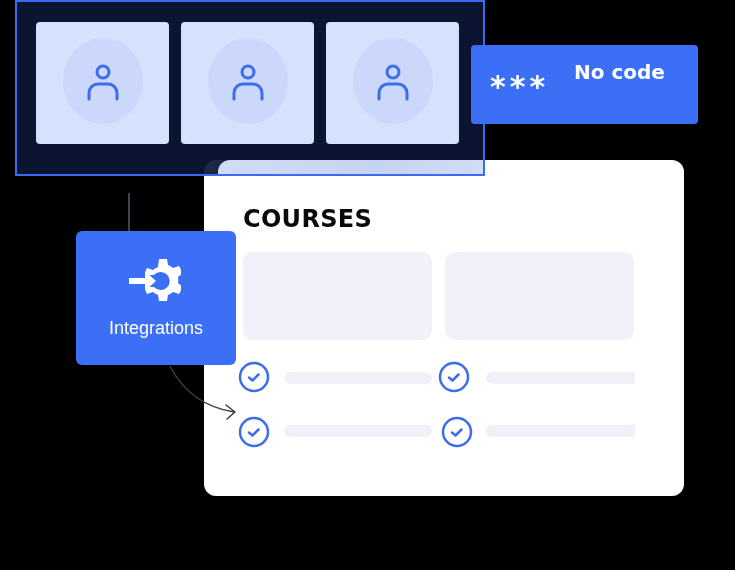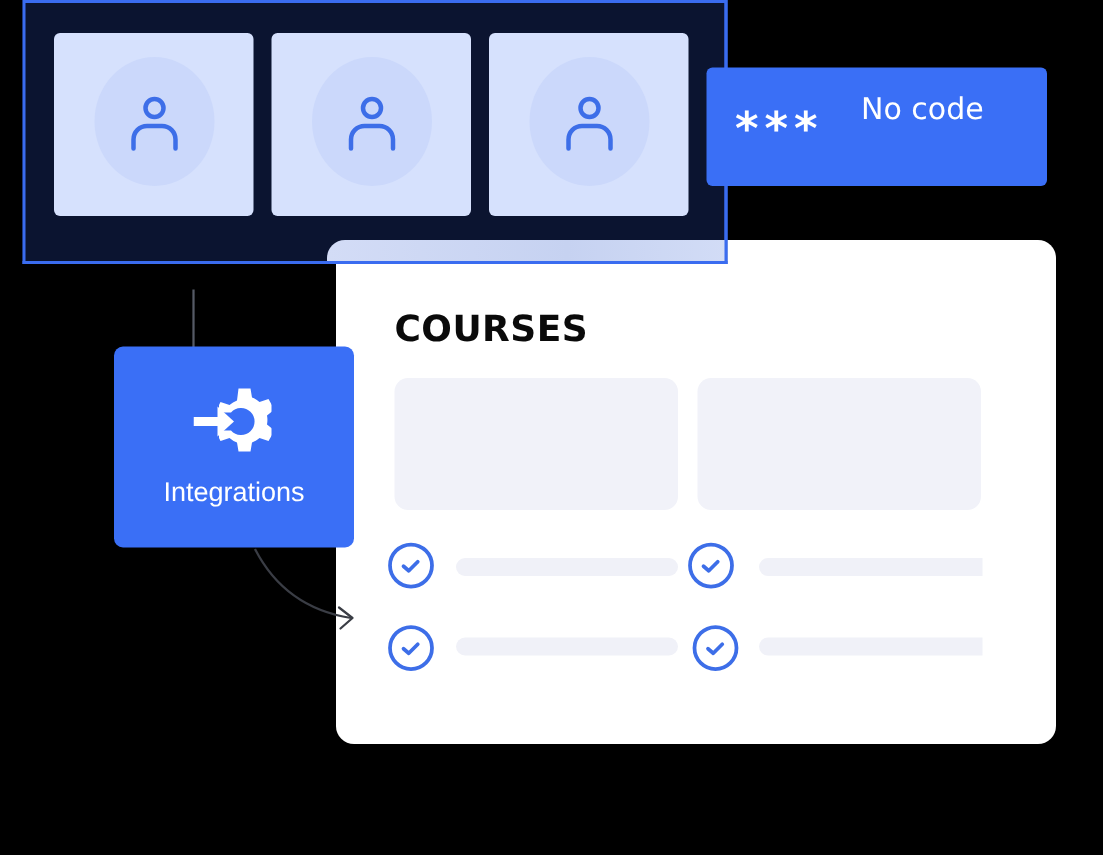--- a/index.html
+++ b/index.html
@@ -4,21 +4,21 @@
 <style>
   html, body { margin: 0; padding: 0; }
   body {
     width: 735px; height: 570px; background: #000000; position: relative; overflow: hidden;
     font-family: "Liberation Sans", sans-serif;
   }
   .abs { position: absolute; }
 
   
   .courses-card {
-    left: 224px; top: 160px; width: 480px; height: 336px;
+    left: 204px; top: 160px; width: 480px; height: 336px;
     background: #ffffff; border-radius: 12px;
   }
   .courses-title {
     left: 39px; top: 45px; font-size: 24px; font-weight: 700; color: #0a0a0a; letter-spacing: 0.3px;
     font-family: "DejaVu Sans", sans-serif;
   }
   .tile { top: 92px; width: 189px; height: 88px; background: #f1f2f9; border-radius: 9px; }
   .check-icon { width: 32px; height: 32px; }
   .bar { height: 12px; background: #f0f1f8; border-radius: 6px; }
 
@@ -40,21 +40,21 @@
   .avatar-circle {
     left: 27px; top: 16px; width: 80px; height: 86px; border-radius: 50%; background: #cbd8fb;
   }
   .avatar-icon { left: 50px; top: 40px; width: 34px; height: 40px; }
 
   
   .nocode-badge {
     left: 471px; top: 45px; width: 227px; height: 79px; background: #3a6ff6; border-radius: 4px;
   }
   .asterisks { left: 19px; top: 27px; color: #ffffff; font-size: 30px; font-weight: 700; letter-spacing: 4px; font-family: "DejaVu Sans", sans-serif; line-height: 30px; }
-  .nocode-text { left: 103px; top: 14px; color: #ffffff; font-size: 20px; font-weight: 400; line-height: 26px; font-family: "DejaVu Sans", sans-serif; }
+  .nocode-text { left: 103px; top: 14px; color: #ffffff; font-size: 20px; font-weight: 700; line-height: 26px; font-family: "DejaVu Sans", sans-serif; }
 
   
   .integrations-box {
     left: 76px; top: 231px; width: 160px; height: 134px; background: #3a6ff6; border-radius: 6px;
   }
   .gear-icon { left: 53px; top: 26px; width: 52px; height: 48px; }
   .integrations-label { left: 0; top: 87px; width: 160px; text-align: center; color: #ffffff; font-size: 18px; }
 
   .connector { left: 0; top: 0; width: 735px; height: 570px; pointer-events: none; }
 </style>

